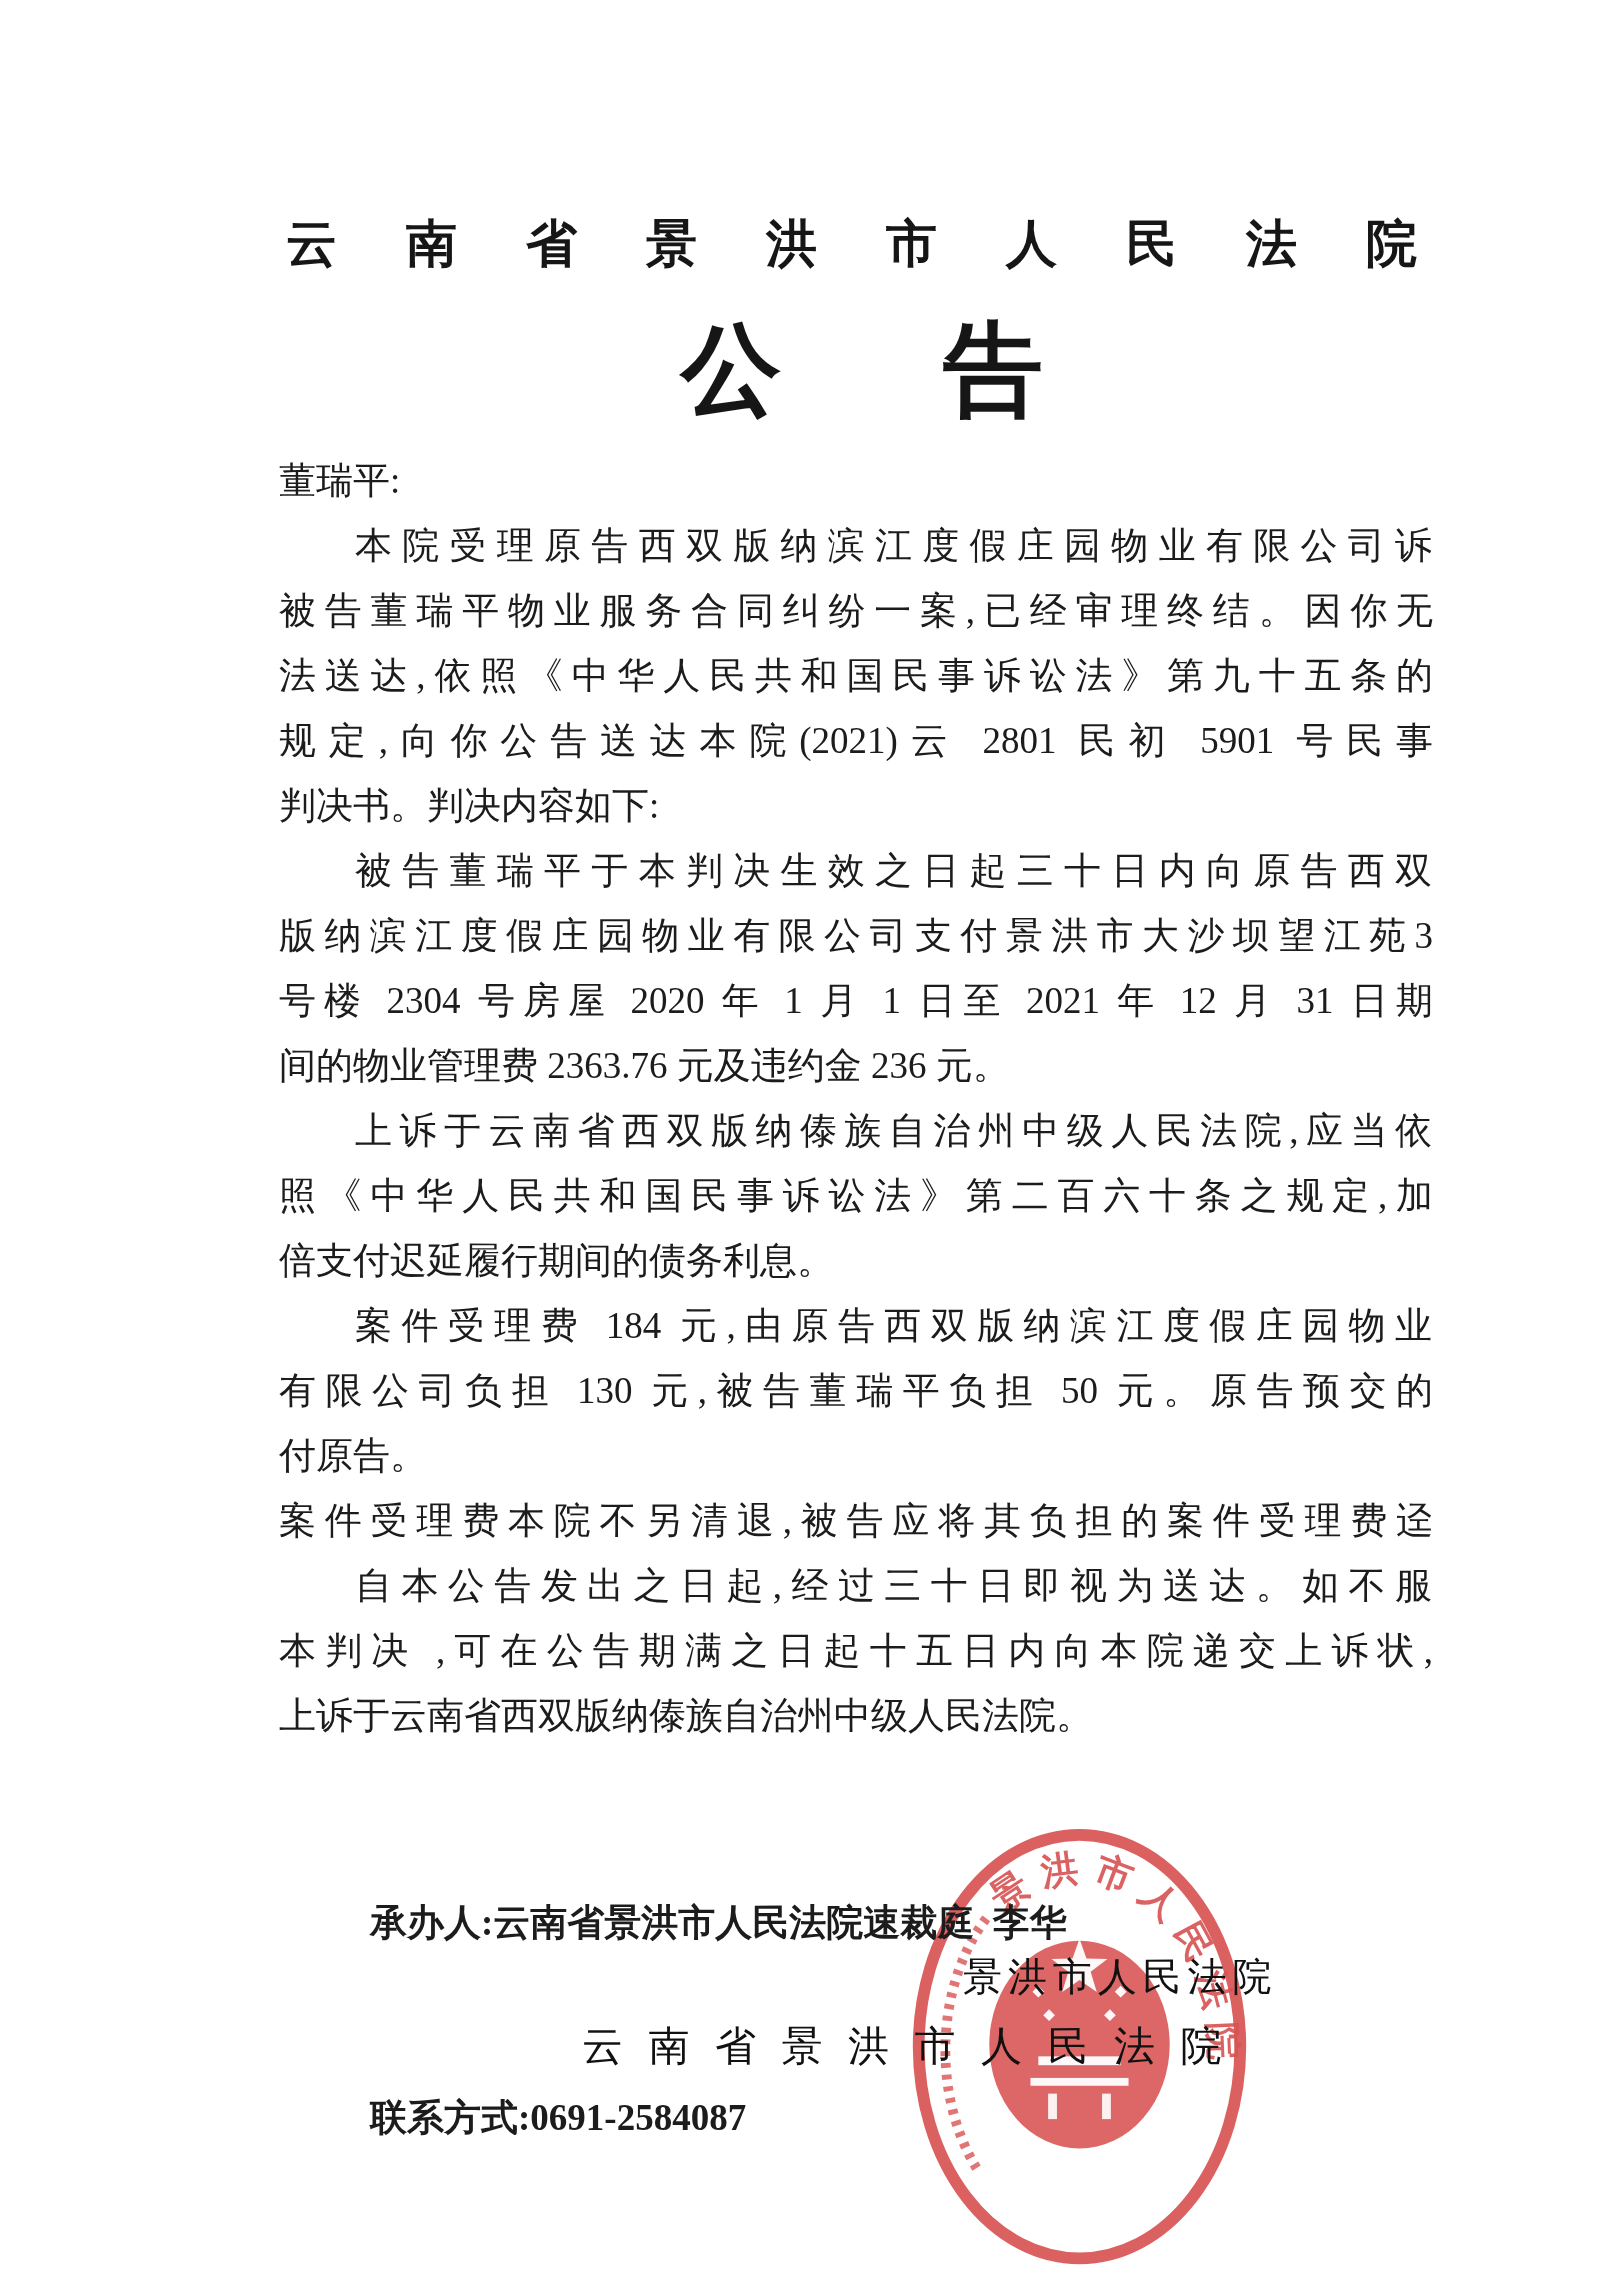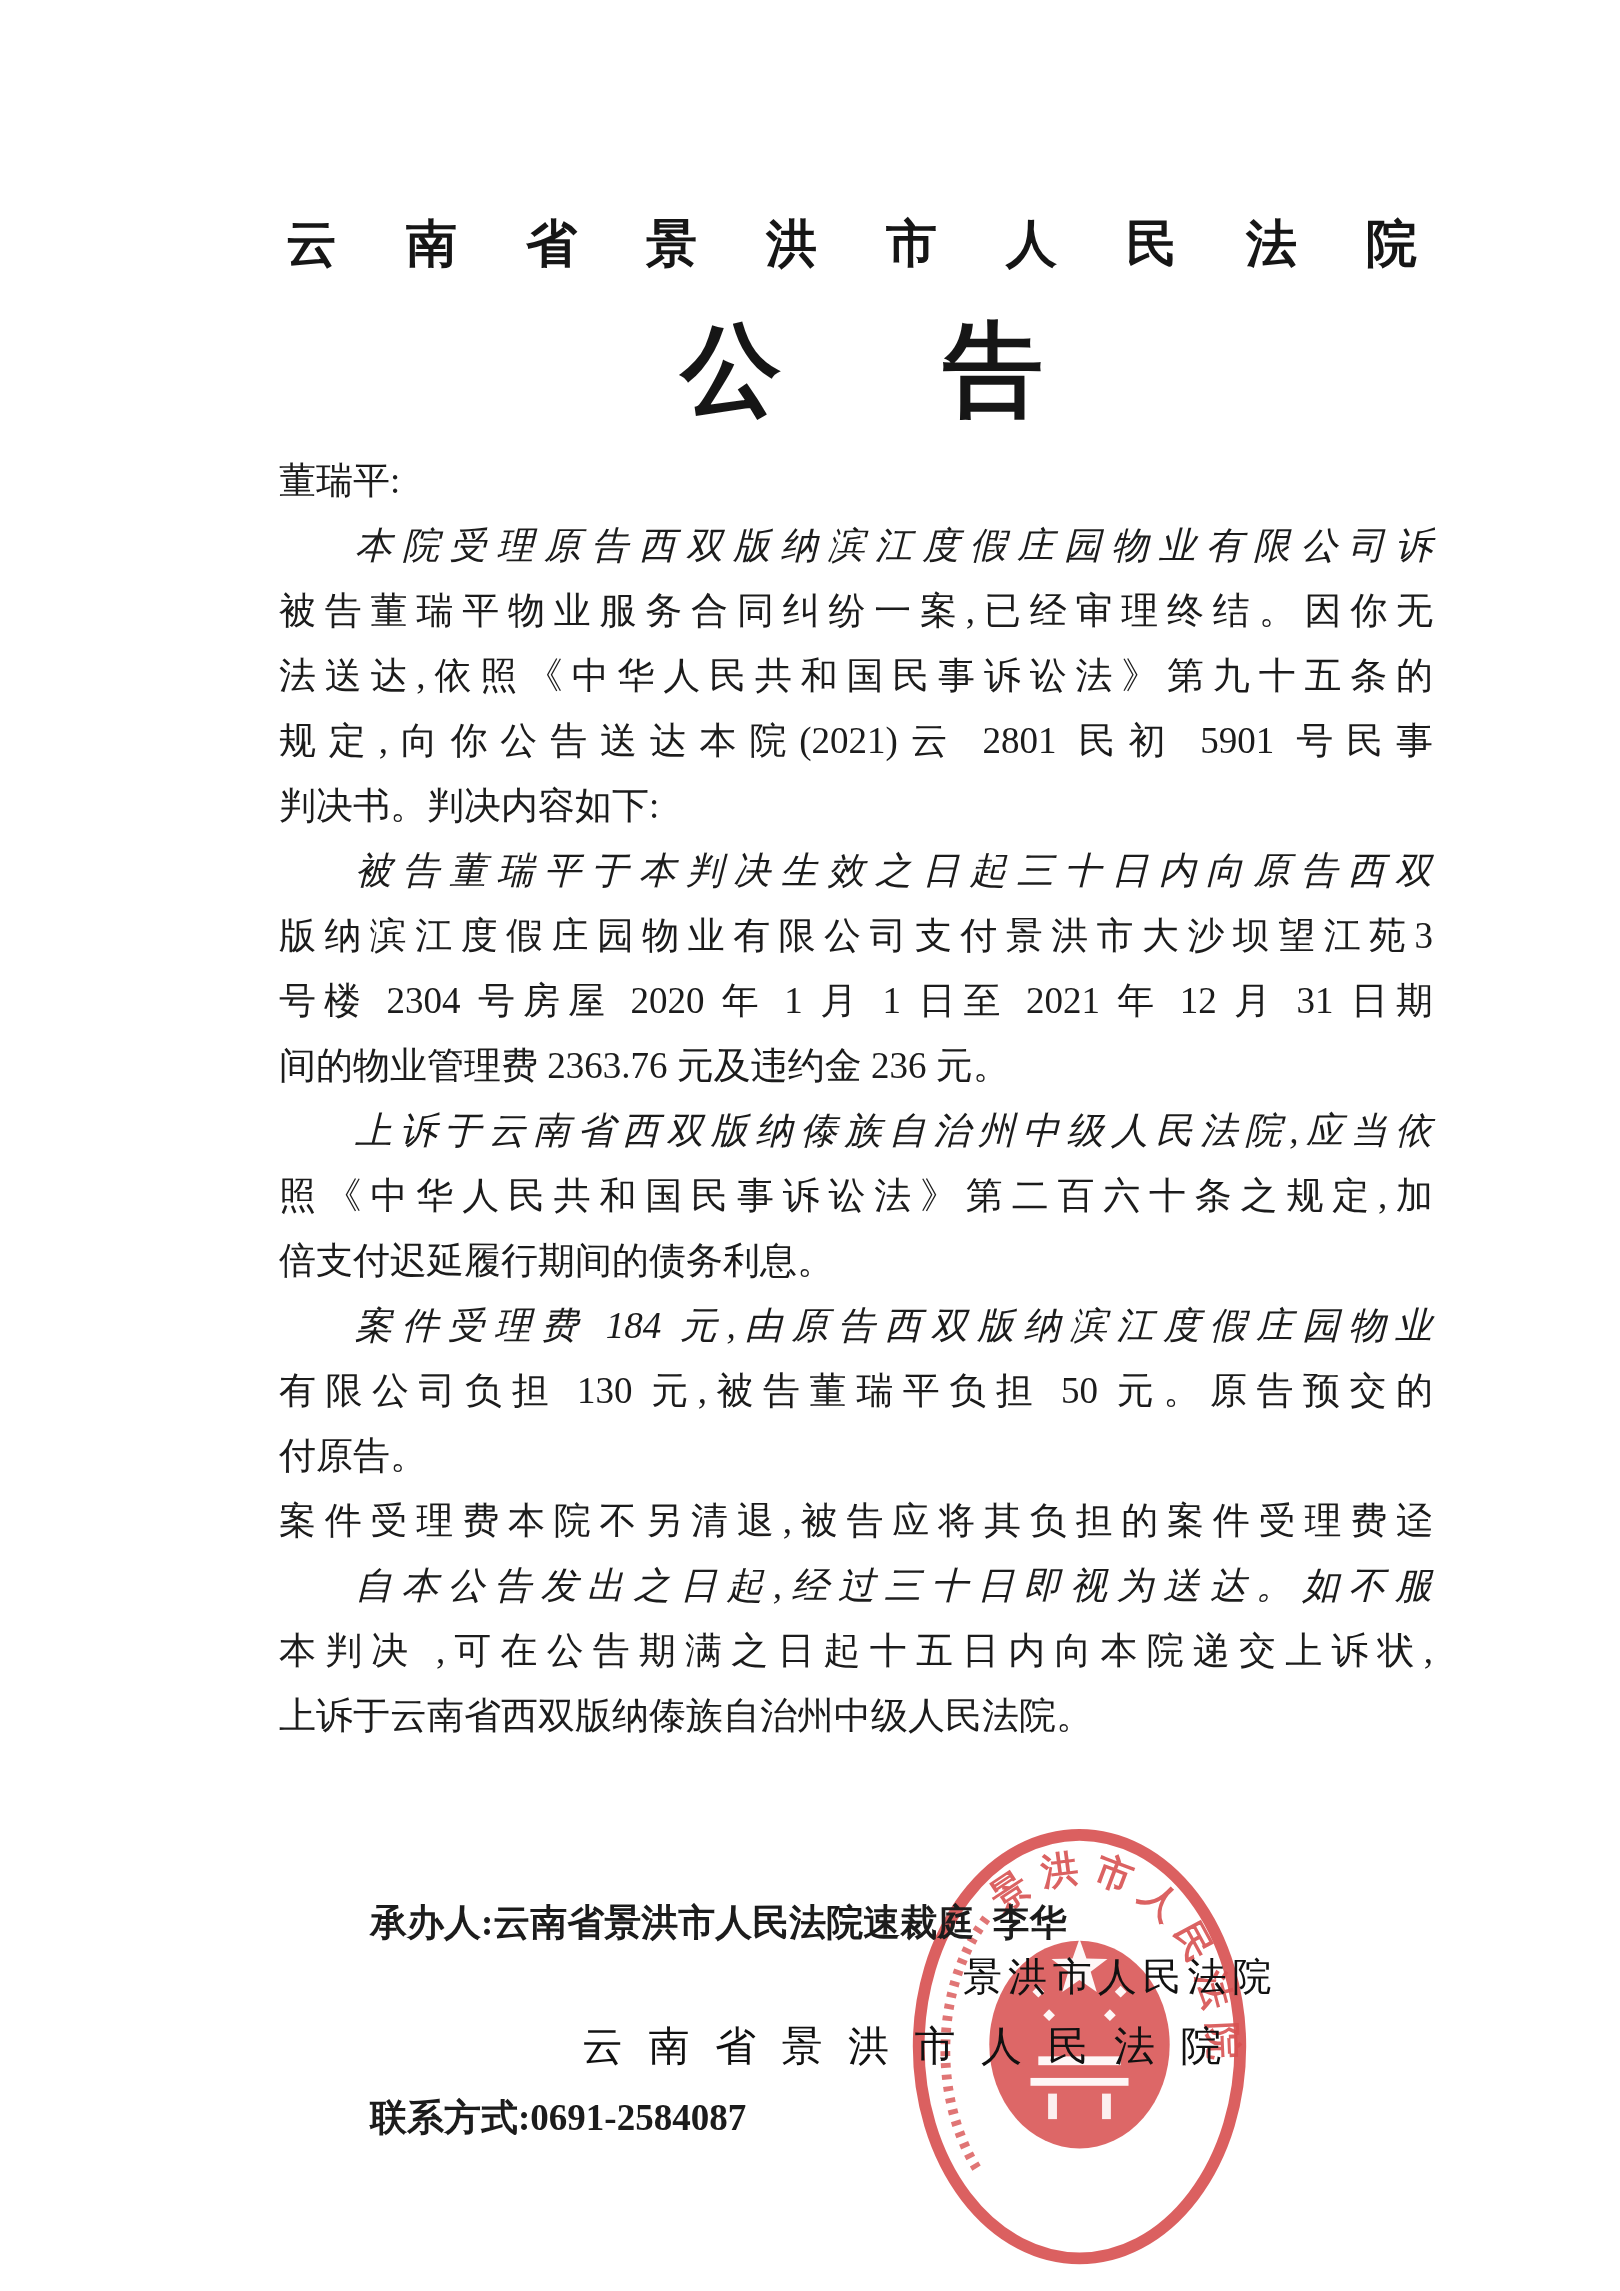--- a/index.html
+++ b/index.html
@@ -34,21 +34,21 @@
     font-size:37px;line-height:65px;
     z-index:2;
   }
   .doc-body .line{height:65px;white-space:pre;}
   .doc-body .line.justify{
     text-align:justify;
     text-align-last:justify;
     white-space:normal;
   }
   .doc-body .line.indent{padding-left:76px;}
-  .doc-body .line.indent.justify{width:1077px;font-style:italic;}
+  .doc-body .line.indent.justify{width:1077px;}
   .signature-block{
     position:absolute;left:370px;top:1760px;
     font-size:37px;line-height:65px;
     white-space:pre;
     z-index:2;
     font-weight:bold;
   }
   .seal-svg{position:absolute;left:900px;top:1823px;z-index:1;}
   .seal-court-line{
     position:absolute;left:963px;top:1950px;

